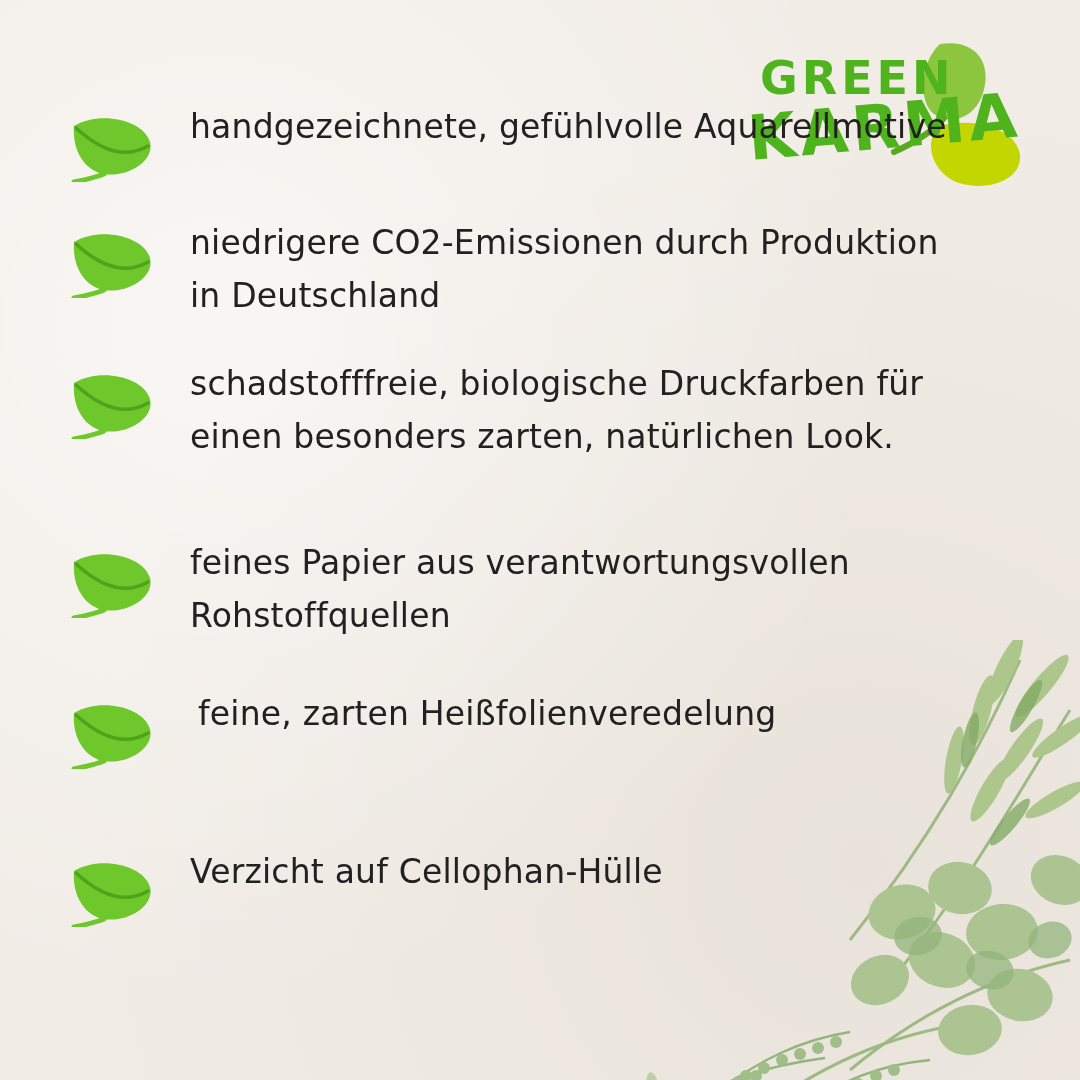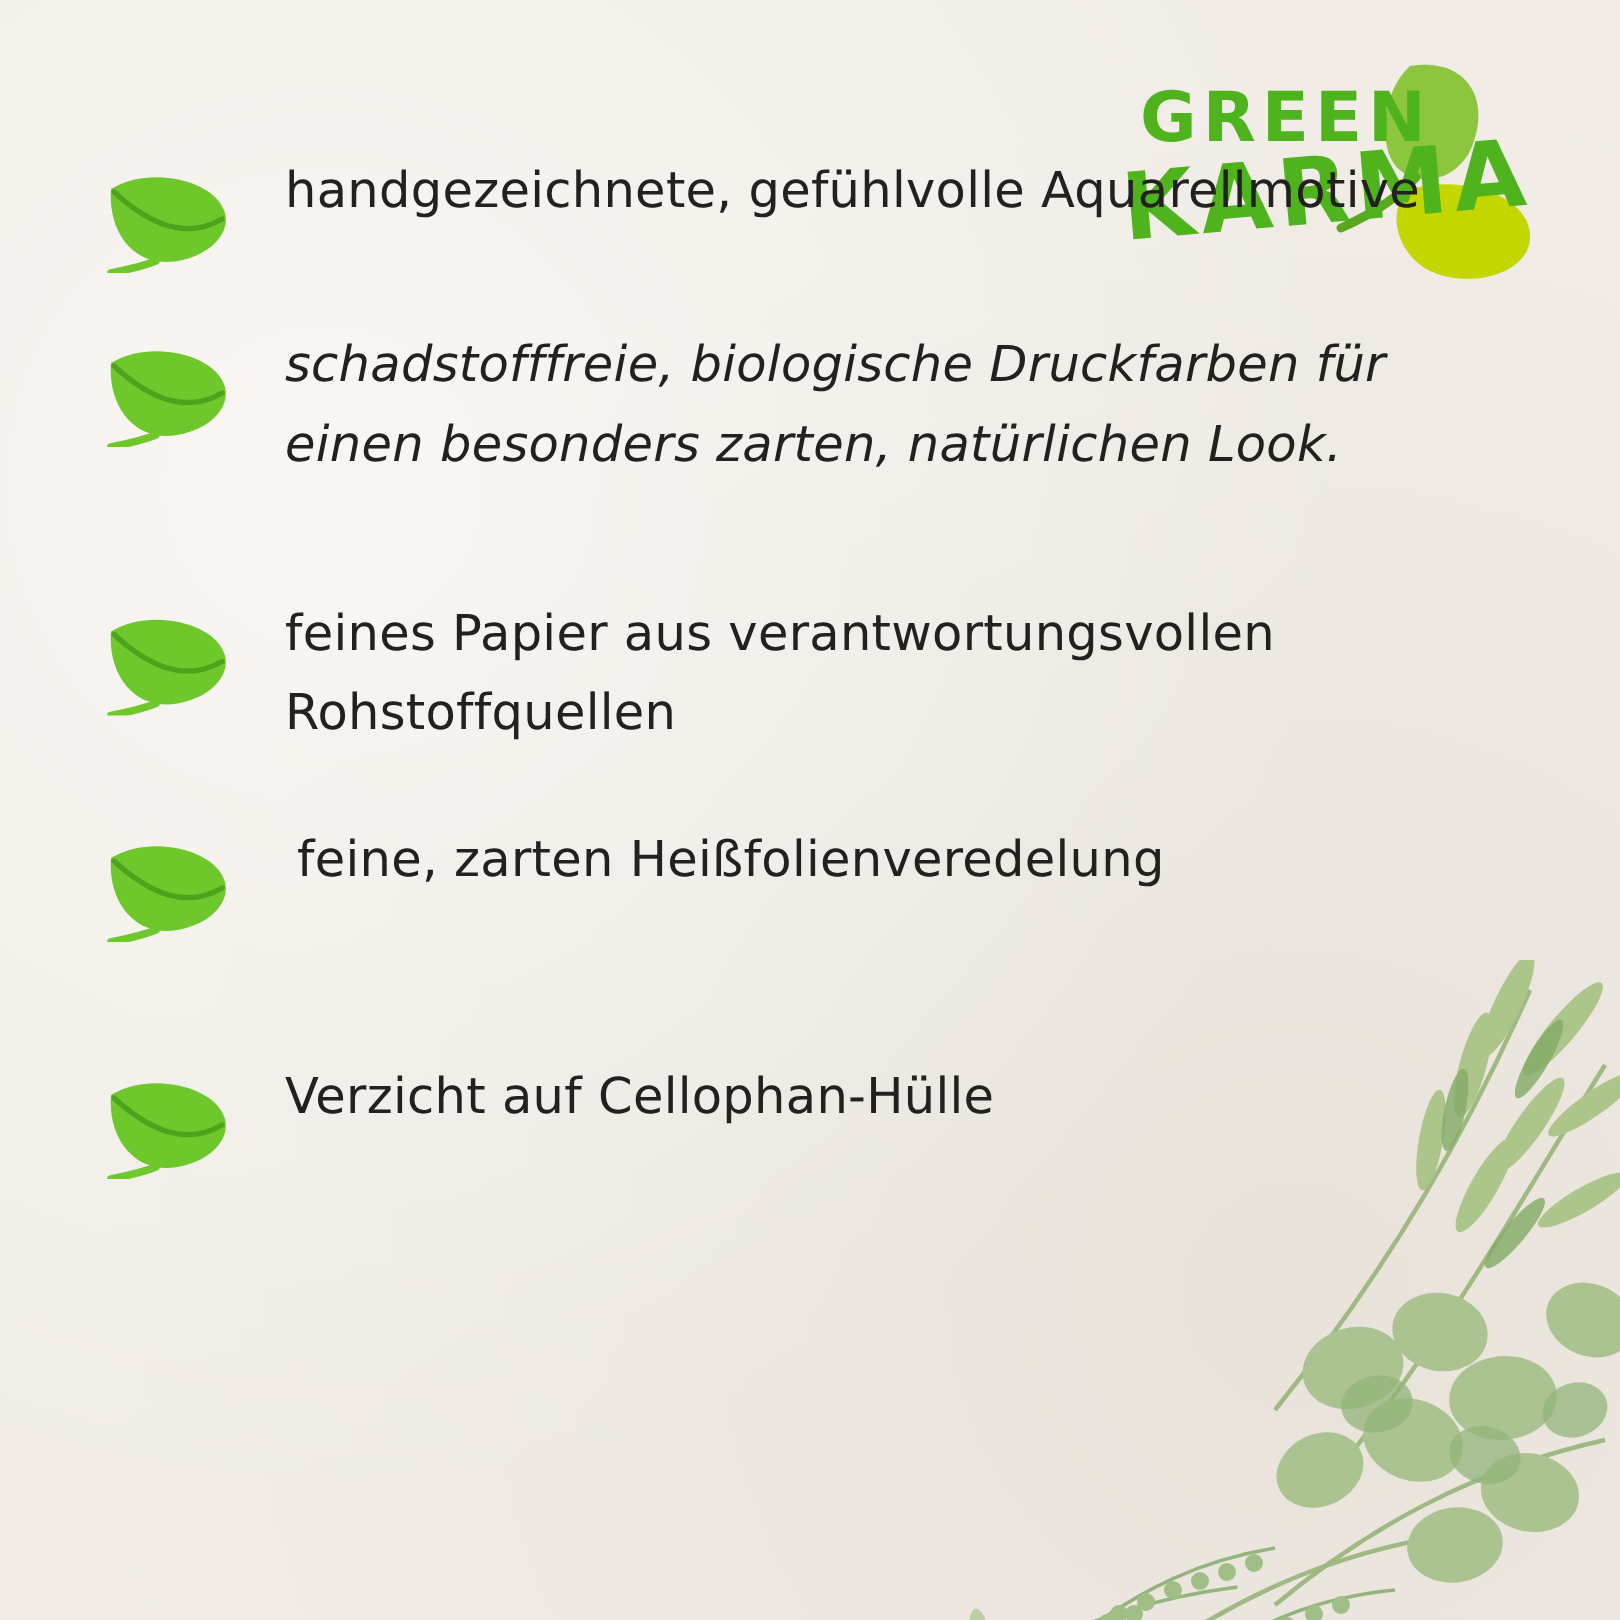--- a/index.html
+++ b/index.html
@@ -68,21 +68,21 @@
     line-height: 1.62;
     color: #23211f;
     letter-spacing: 0.2px;
     max-width: 760px;
     font-weight: 400;
   }
 
   
   .row.r1 { margin-top: 4px; }
   .row.r2 { margin-top: 14px; }
-  .row.r3 { margin-top: 14px; font-style: italic; }
+  .row.r3 { margin-top: 14px; }
   .row.r4 { margin-top: 72px; }
   .row.r5 { margin-top: 44px; }
   .row.r6 { margin-top: 76px; }
   .row.r5 .row-text { padding-left: 8px; }
 
   
   .botanical {
     position: absolute;
     right: -30px;
     bottom: -30px;
@@ -121,20 +121,30 @@
       <span class="leaf">
         <svg width="84" height="66" viewBox="0 0 84 66" xmlns="http://www.w3.org/2000/svg">
           <path d="M4 10 C 30 -6, 74 4, 80 26 C 85 46, 56 62, 34 58 C 16 55, 2 36, 4 10 Z" fill="#6ec72b"></path>
           <path d="M6 12 C 30 34, 54 44, 78 30" stroke="#4ea31c" stroke-width="3.5" fill="none" stroke-linecap="round"></path>
           <path d="M34 58 C 24 62, 14 64, 4 66" stroke="#6ec72b" stroke-width="5" fill="none" stroke-linecap="round"></path>
         </svg>
       </span>
       <span class="row-text">handgezeichnete, gefühlvolle Aquarellmotive</span>
     </div>
 
+    <div class="row r2">
+      <span class="leaf">
+        <svg width="84" height="66" viewBox="0 0 84 66" xmlns="http://www.w3.org/2000/svg">
+          <path d="M4 10 C 30 -6, 74 4, 80 26 C 85 46, 56 62, 34 58 C 16 55, 2 36, 4 10 Z" fill="#6ec72b"></path>
+          <path d="M6 12 C 30 34, 54 44, 78 30" stroke="#4ea31c" stroke-width="3.5" fill="none" stroke-linecap="round"></path>
+          <path d="M34 58 C 24 62, 14 64, 4 66" stroke="#6ec72b" stroke-width="5" fill="none" stroke-linecap="round"></path>
+        </svg>
+      </span>
+      <span class="row-text">niedrigere CO2-Emissionen durch Produktion in Deutschland</span>
+    </div>
 
     <div class="row r3">
       <span class="leaf">
         <svg width="84" height="66" viewBox="0 0 84 66" xmlns="http://www.w3.org/2000/svg">
           <path d="M4 10 C 30 -6, 74 4, 80 26 C 85 46, 56 62, 34 58 C 16 55, 2 36, 4 10 Z" fill="#6ec72b"></path>
           <path d="M6 12 C 30 34, 54 44, 78 30" stroke="#4ea31c" stroke-width="3.5" fill="none" stroke-linecap="round"></path>
           <path d="M34 58 C 24 62, 14 64, 4 66" stroke="#6ec72b" stroke-width="5" fill="none" stroke-linecap="round"></path>
         </svg>
       </span>
       <span class="row-text">schadstofffreie, biologische Druckfarben für einen besonders zarten, natürlichen Look.</span>

